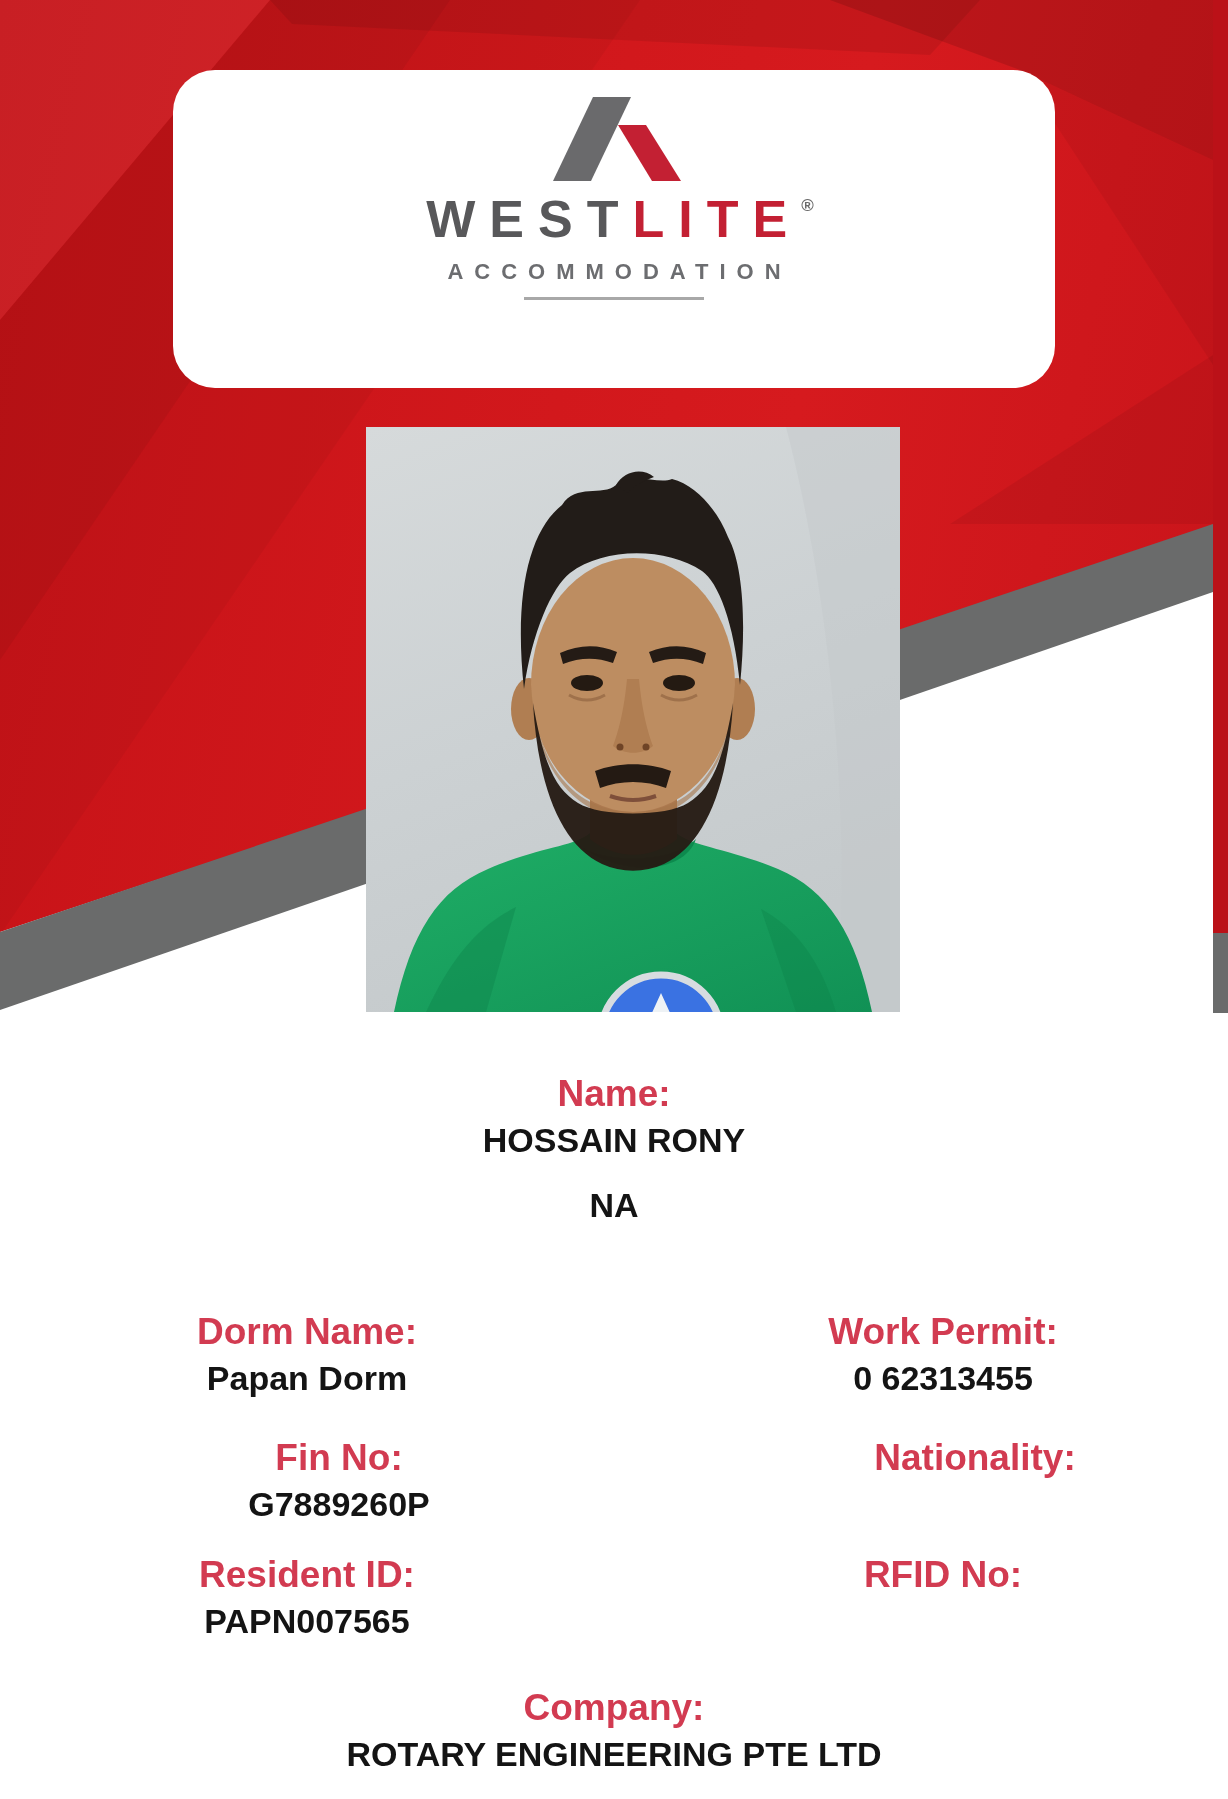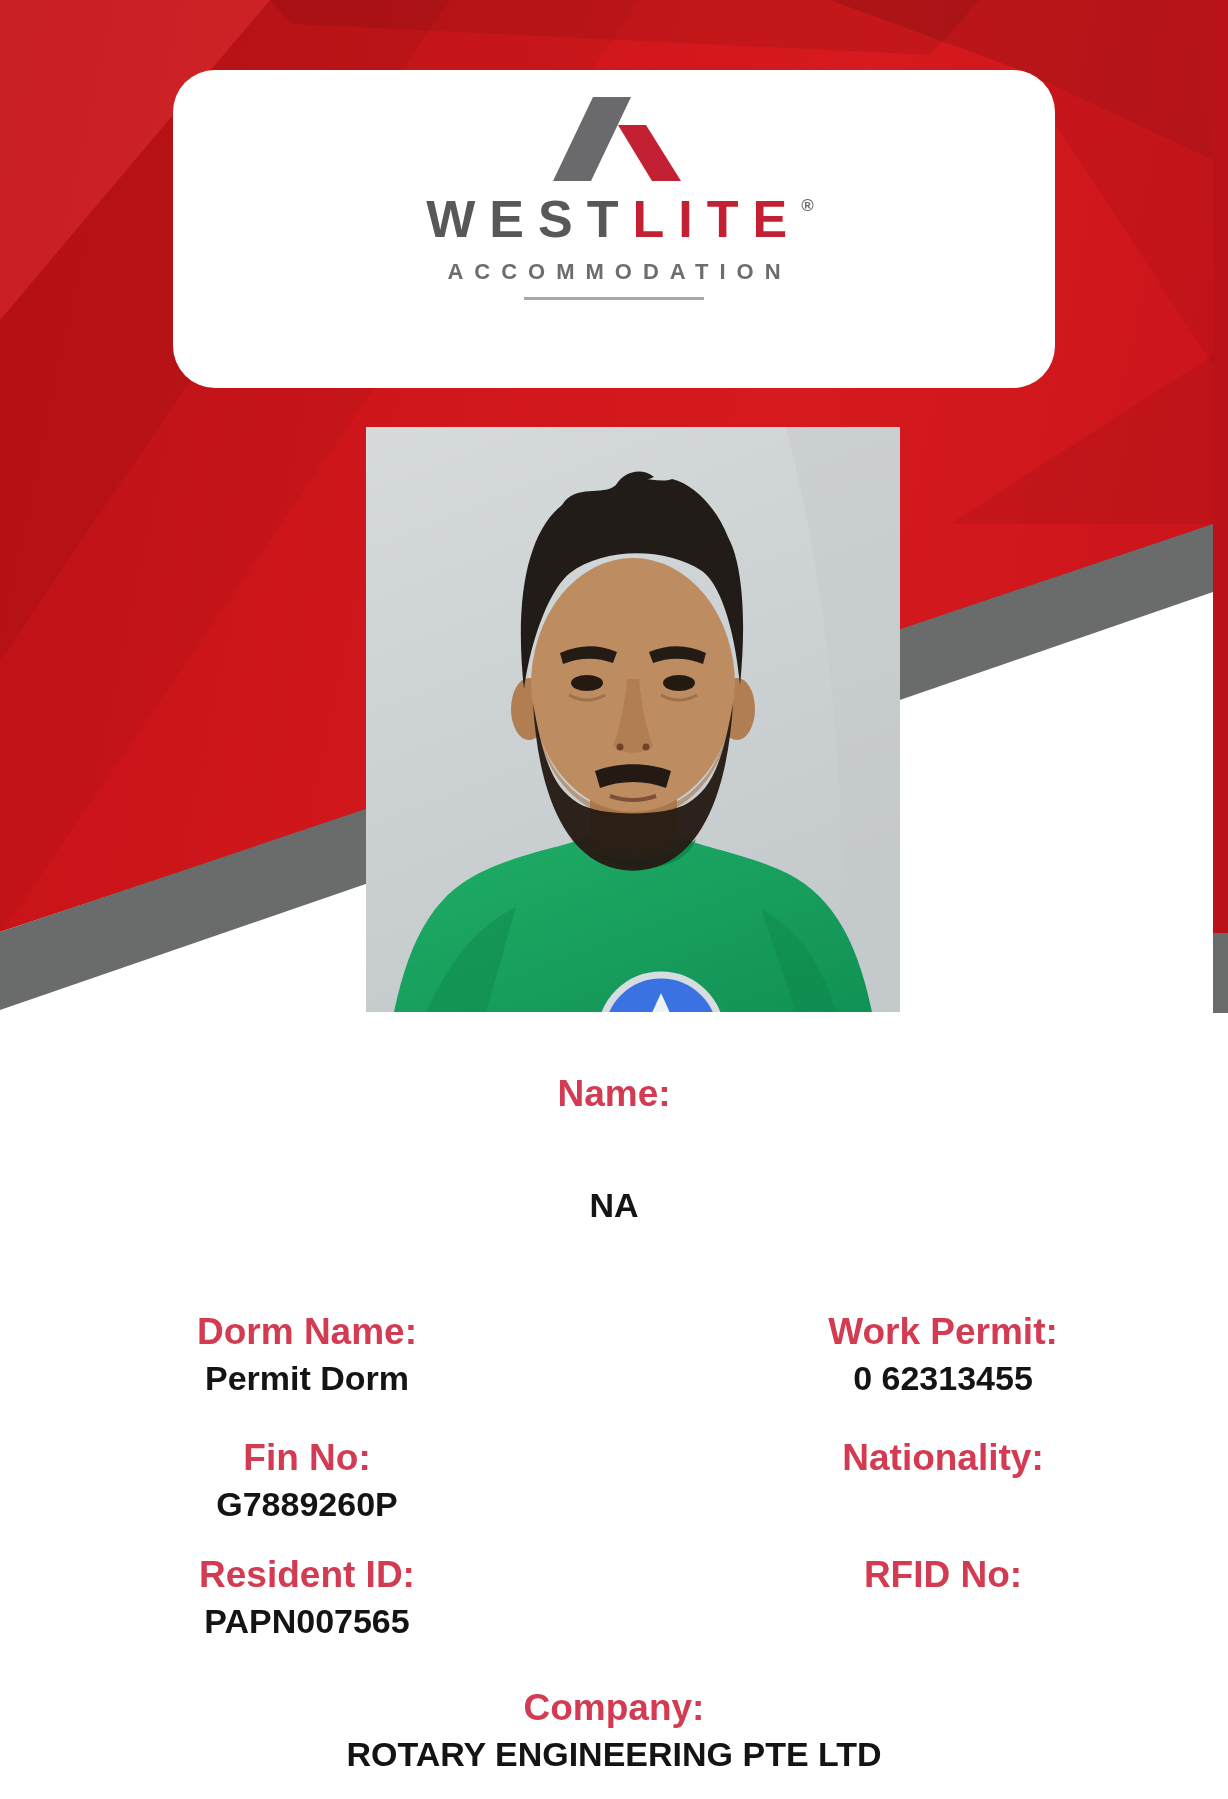--- a/index.html
+++ b/index.html
@@ -56,21 +56,21 @@
   
   .field{position:absolute; text-align:center; line-height:1.28;}
   .field .label{font-size:37px; font-weight:bold; color:#d23b51;}
   .field .value{font-size:34px; font-weight:bold; color:#141414; margin-top:2px;}
   .w-full{left:0; width:1228px;}
   .w-left{left:0; width:614px;}
   .w-right{left:636px; width:614px;}
   .f-name{top:1070px;}
   .f-address{top:1182px;}
   .f-row1{top:1308px;}
-  .f-row2{top:1434px;}
+  .f-row2{top:1434px;padding-left:32px;}
   .f-row3{top:1551px;}
   .f-company{top:1684px;}
 </style>
 </head>
 <body>
 
 <div class="page">
 
   <div class="bg-red">
     <div class="facet f-topleft-bright"></div>
@@ -157,29 +157,30 @@
                C 356,340 344,362 322,376 C 300,390 234,390 212,376
                C 190,362 178,340 167,276 Z" fill="#251b14" opacity="0.96"></path>
 
       <circle cx="295" cy="608" r="60" fill="#3a72e2" stroke="#d7dce0" stroke-width="7"></circle>
       <path d="M295,566 L305,588 L329,590 L311,605 L317,628 L295,615 L273,628 L279,605 L261,590 L285,588 Z" fill="#eef2f5"></path>
     </svg>
   </div>
 
   <div class="field w-full f-name">
     <div class="label">Name:</div>
+    <div class="value">HOSSAIN RONY</div>
   </div>
 
   <div class="field w-full f-address">
     <div class="value">NA</div>
   </div>
 
   <div class="field w-left f-row1">
     <div class="label">Dorm Name:</div>
-    <div class="value">Permit Dorm</div>
+    <div class="value">Papan Dorm</div>
   </div>
   <div class="field w-right f-row1">
     <div class="label">Work Permit:</div>
     <div class="value">0 62313455</div>
   </div>
 
   <div class="field w-left f-row2">
     <div class="label">Fin No:</div>
     <div class="value">G7889260P</div>
   </div>

